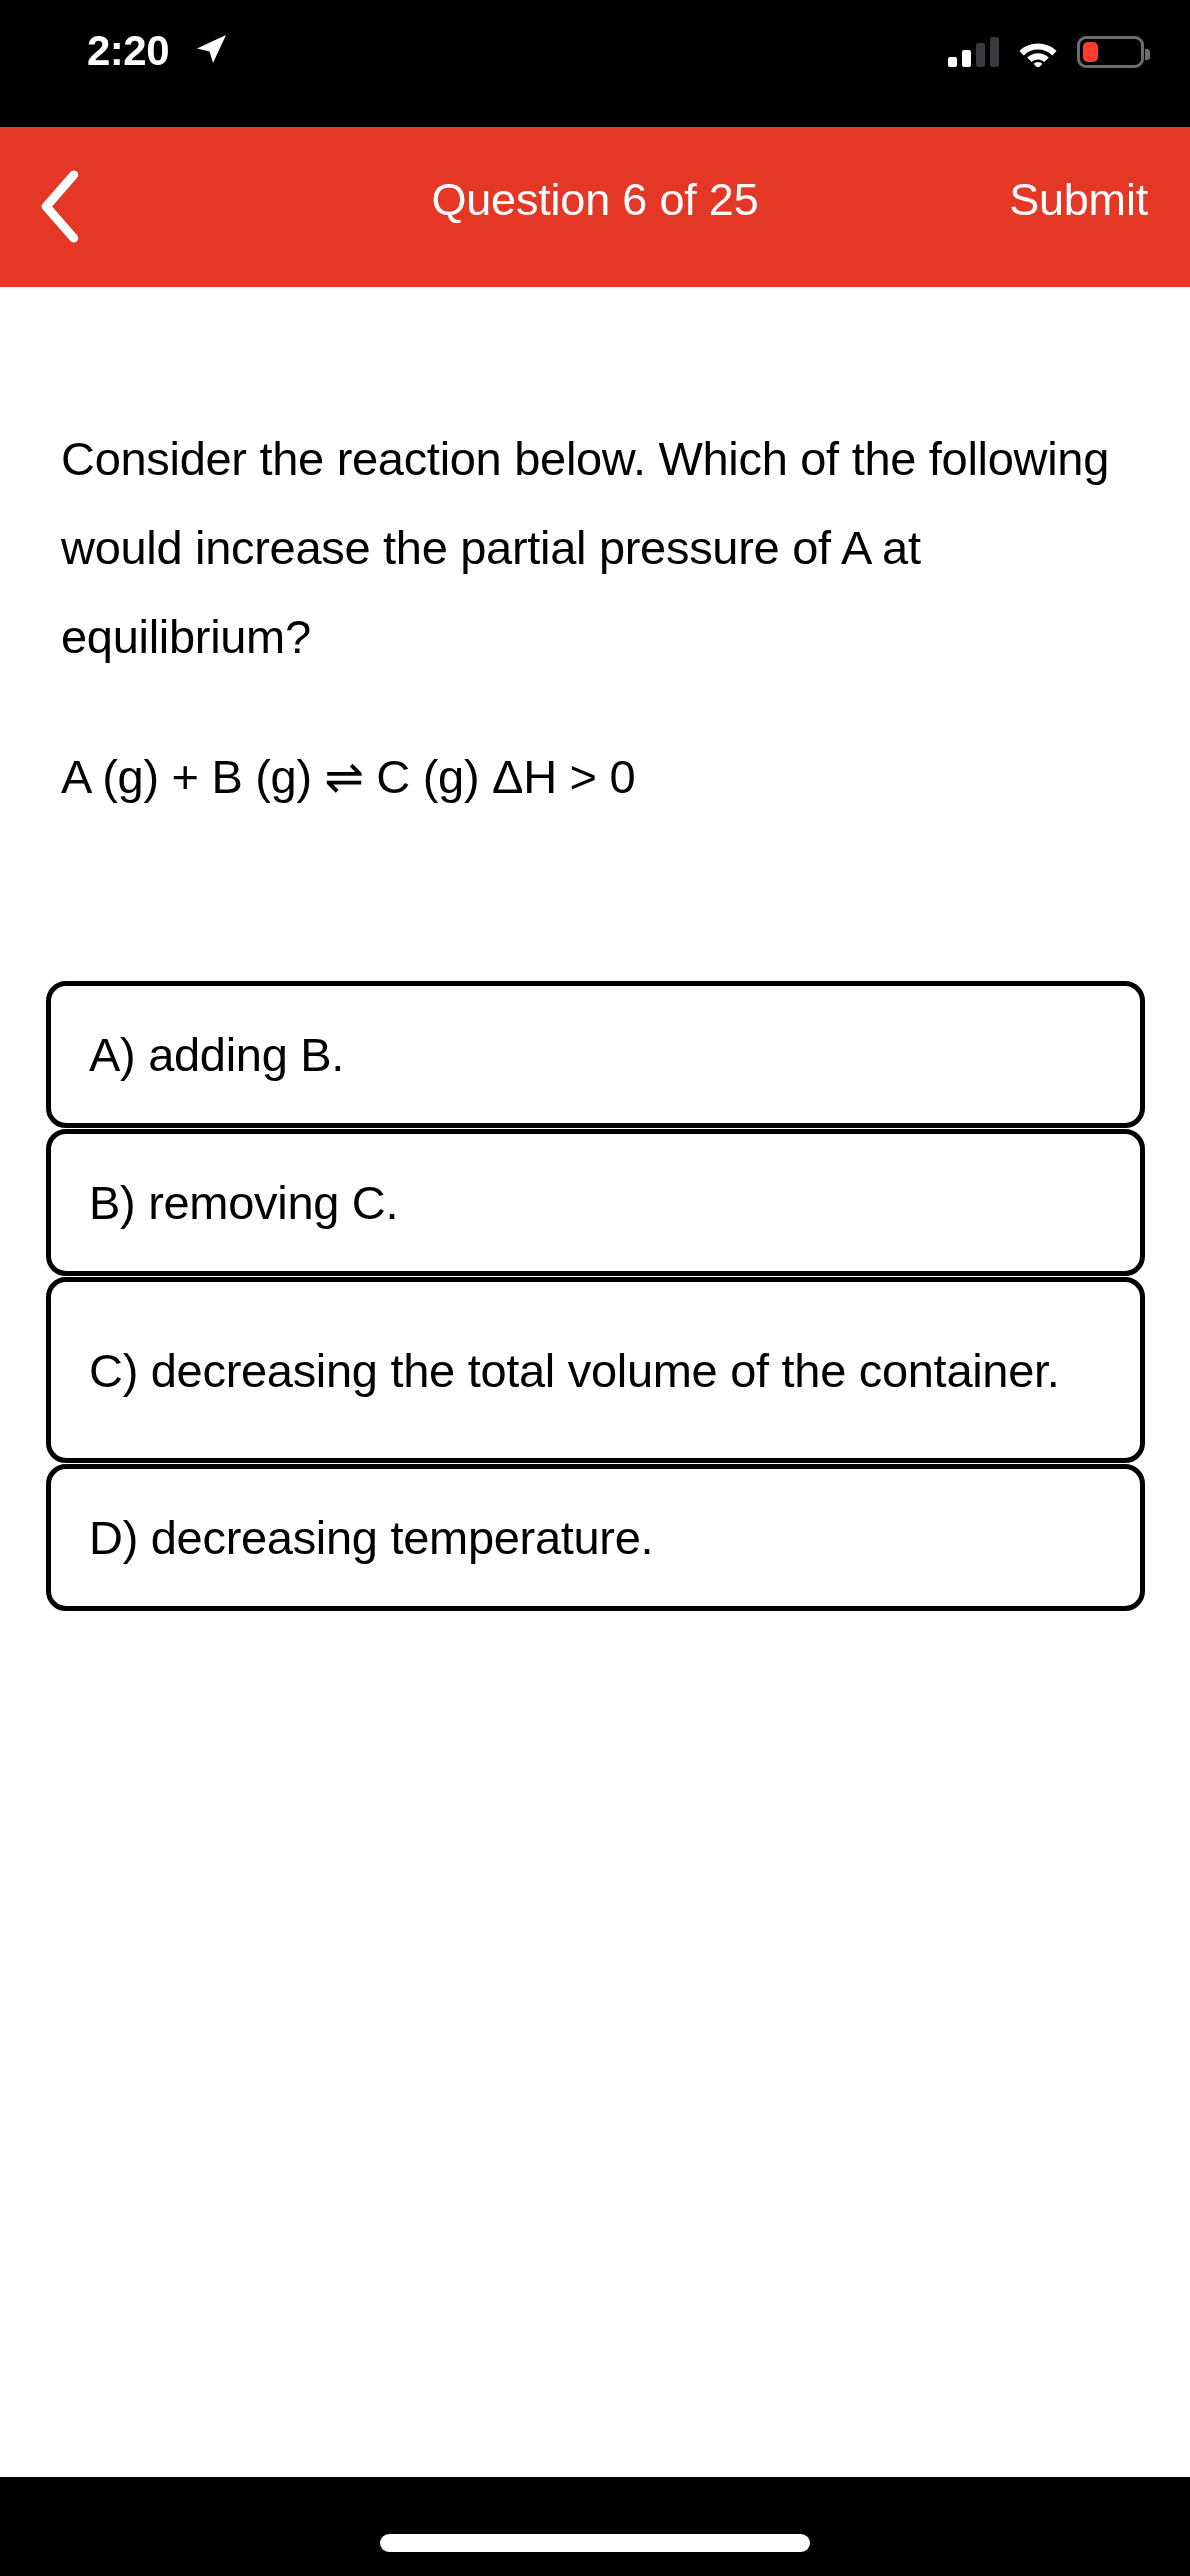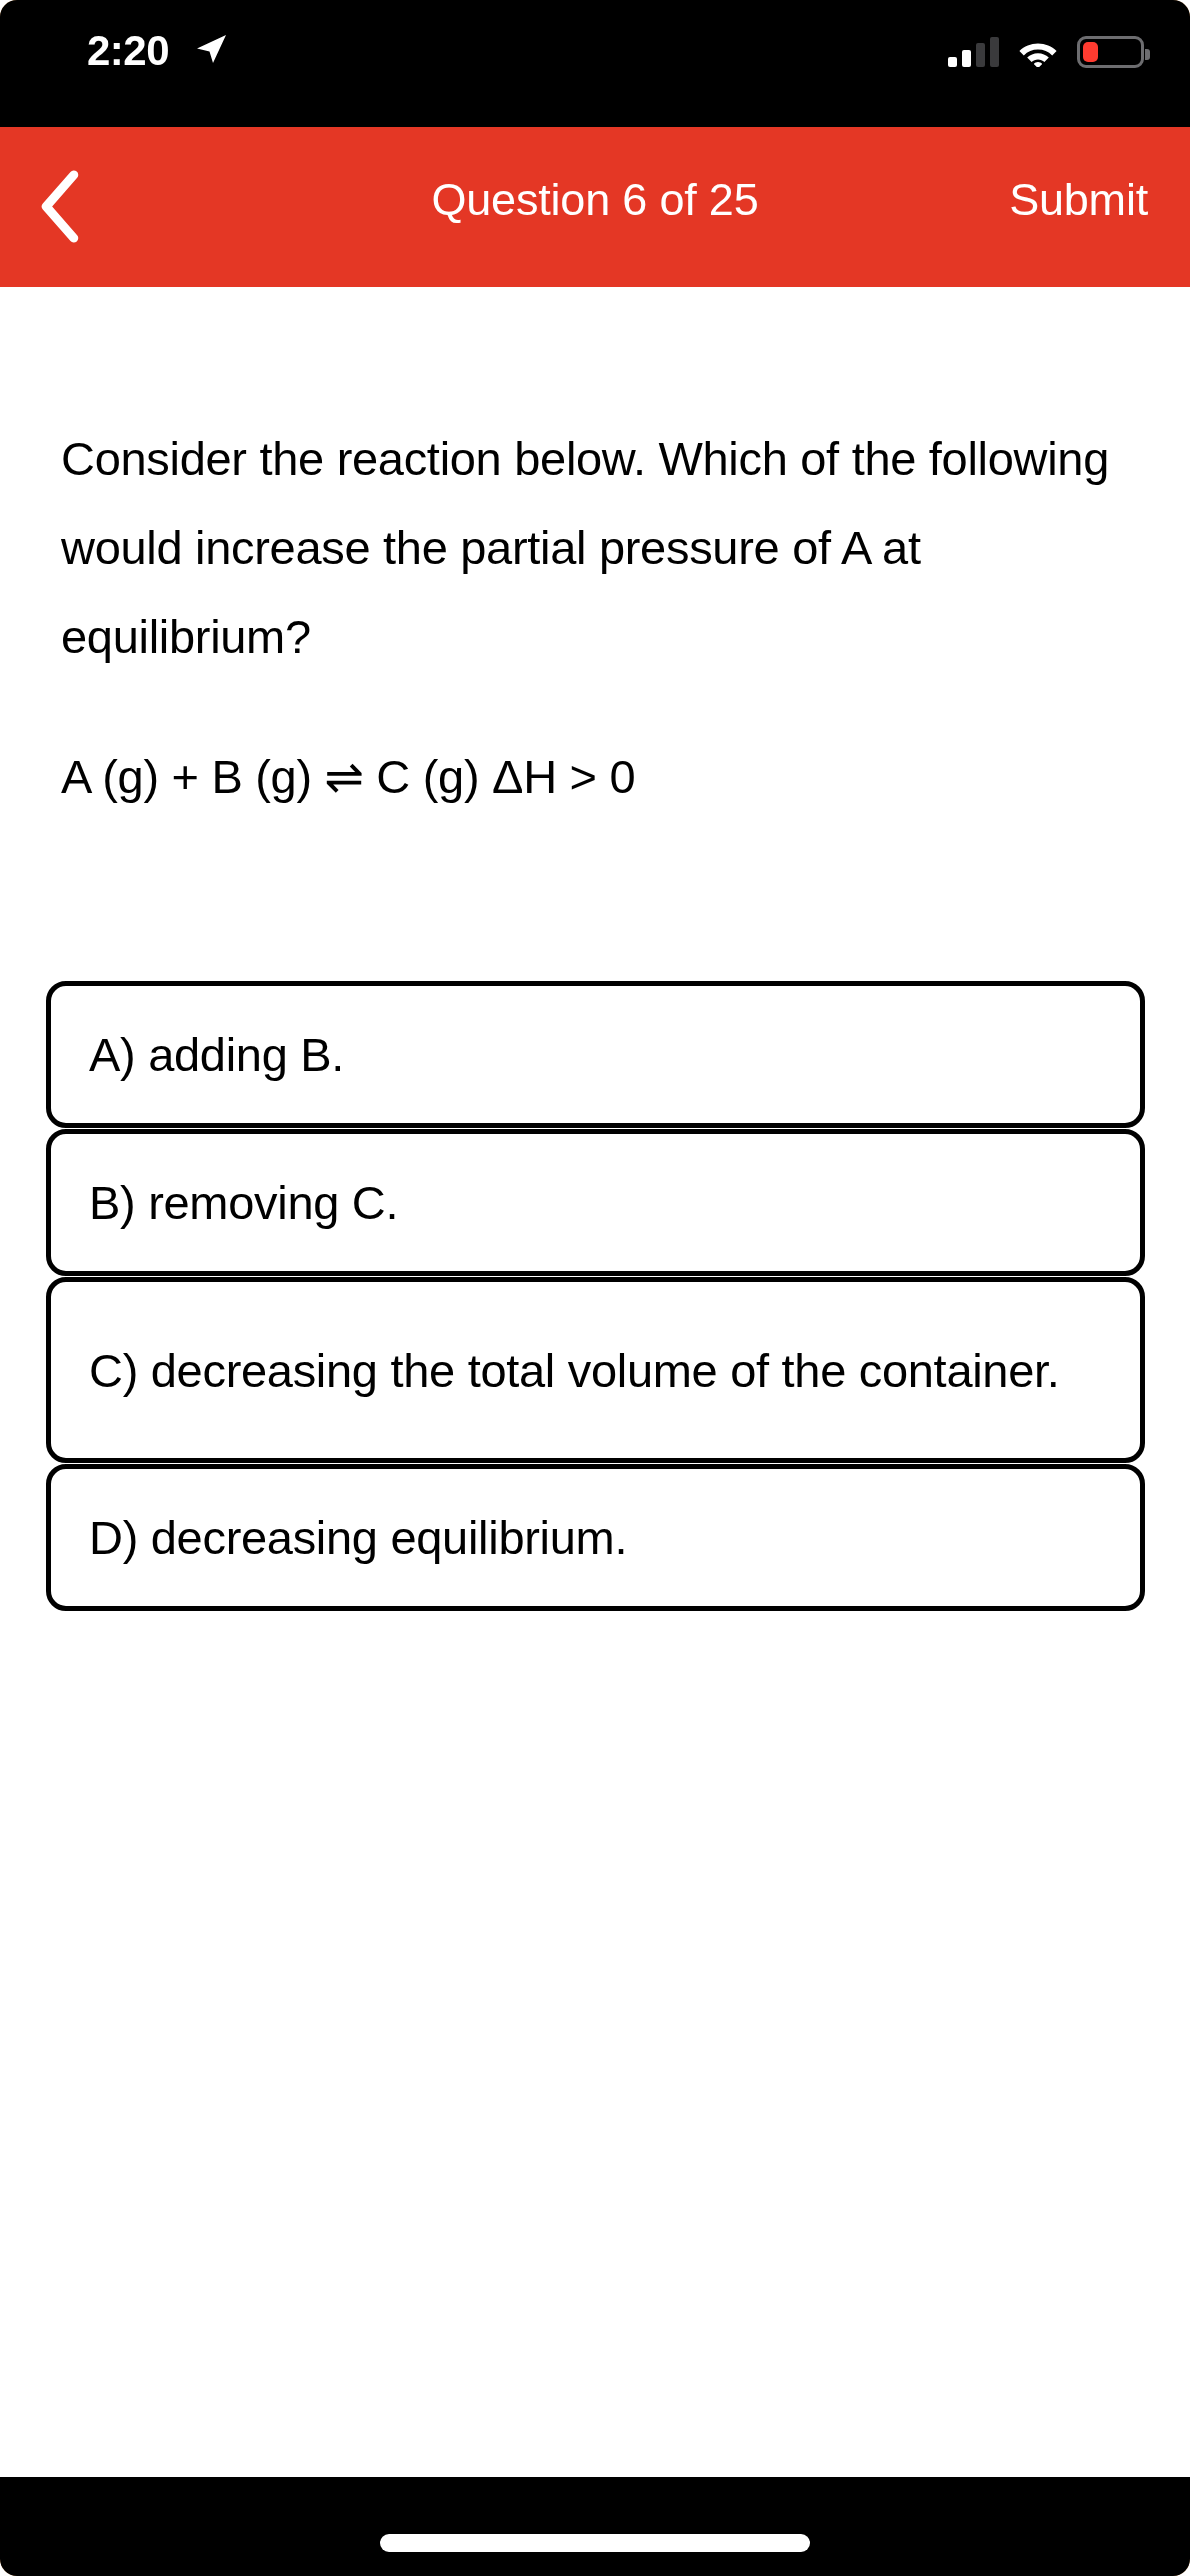--- a/index.html
+++ b/index.html
@@ -13,21 +13,20 @@
     font-family: "Liberation Sans", sans-serif;
     -webkit-font-smoothing: antialiased;
     overflow: hidden;
   }
   .phone {
     position: relative;
     width: 1190px;
     height: 2576px;
     background: #fdba74;
     overflow: hidden;
-    border-radius: 17px;
   }
 
   
   .status-bar {
     position: absolute;
     left: 0; top: 0;
     width: 1190px;
     height: 127px;
     background: #000000;
   }
@@ -281,21 +280,21 @@
 
       <div class="option h1">
         <span class="option-label">B) removing C.</span>
       </div>
 
       <div class="option h2">
         <span class="option-label">C) decreasing the total volume of the container.</span>
       </div>
 
       <div class="option h1">
-        <span class="option-label">D) decreasing equilibrium.</span>
+        <span class="option-label">D) decreasing temperature.</span>
       </div>
 
     </div>
   </div>
 
   <div class="home-bar-area">
     <div class="home-indicator"></div>
   </div>
 
 </div>

